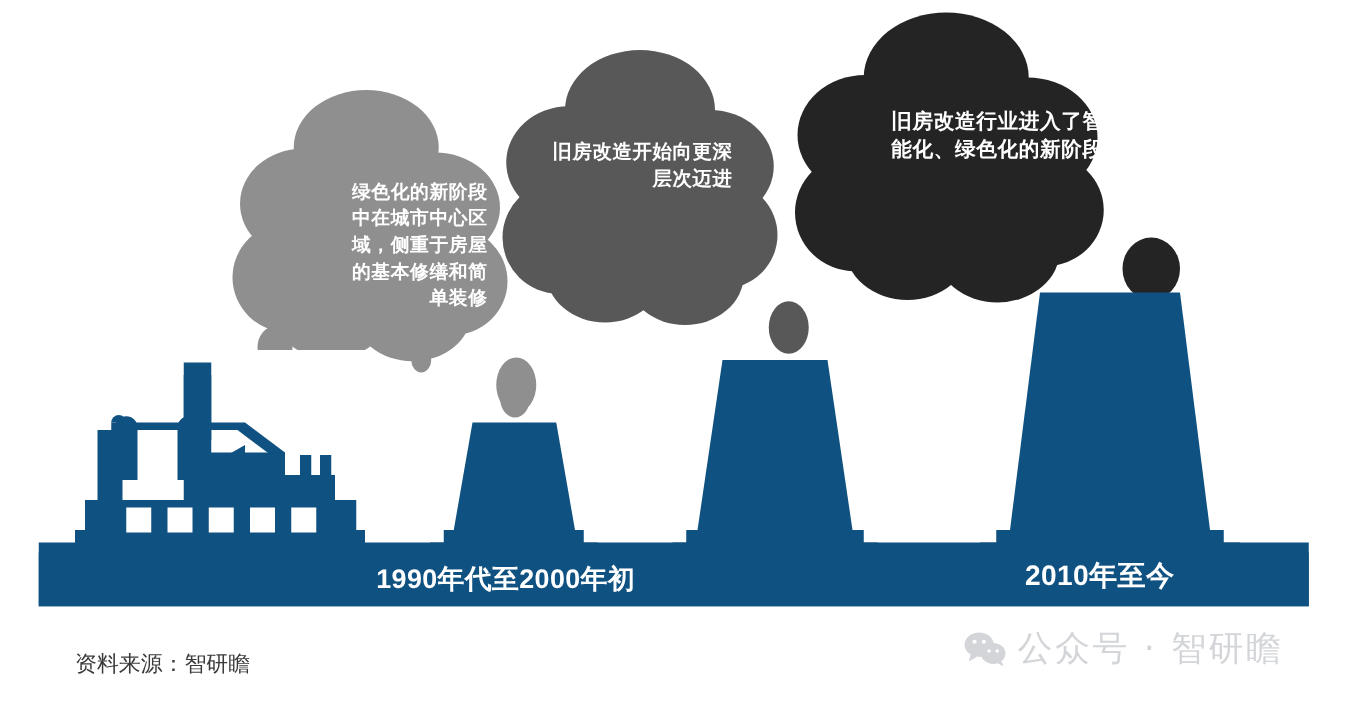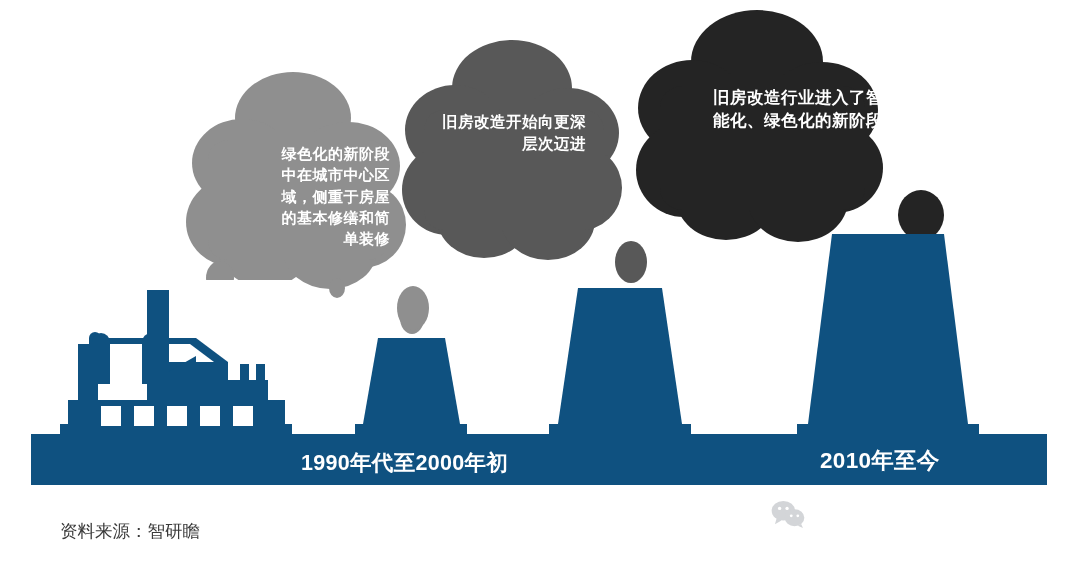--- a/index.html
+++ b/index.html
@@ -249,15 +249,16 @@
         <ellipse cx="25" cy="19" rx="10.5" ry="9"></ellipse>
         <path d="M32 25.5 L34 30 L28.5 27.5 Z"></path>
       </g>
       <g fill="#ffffff">
         <circle cx="9" cy="9" r="1.8"></circle>
         <circle cx="17" cy="9" r="1.8"></circle>
         <circle cx="21.5" cy="17" r="1.5"></circle>
         <circle cx="28.5" cy="17" r="1.5"></circle>
       </g>
     </svg>
+    <span class="wm-text">公众号 · 智研瞻</span>
   </div>
 
 </div>
 
 </body></html>

